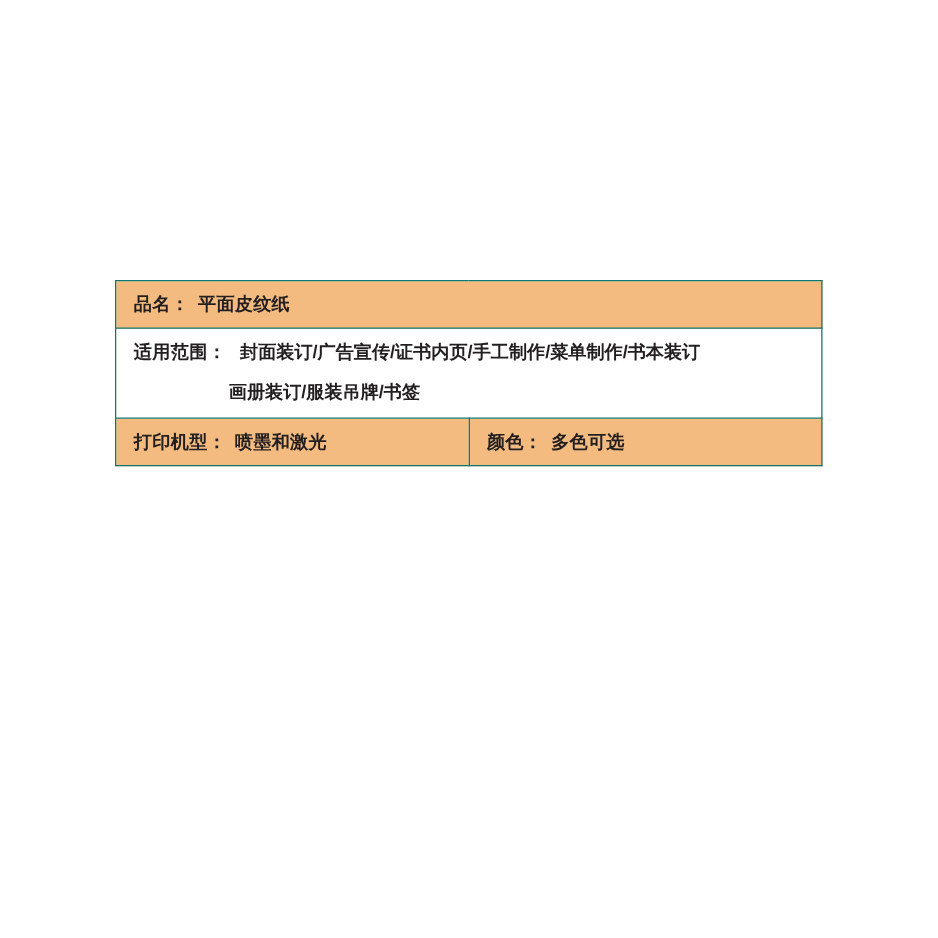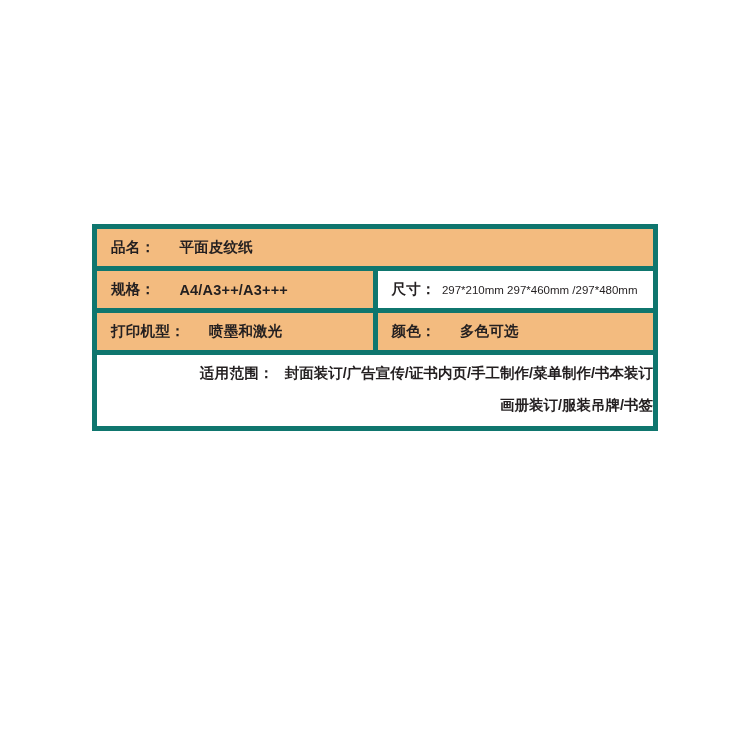--- a/index.html
+++ b/index.html
@@ -19,45 +19,44 @@
     left: 92px;
     top: 224px;
     width: 566px;
   }
   table.spec {
     border-collapse: collapse;
     width: 100%;
     table-layout: fixed;
   }
   table.spec td {
-    border: 5px solid #0f766e;
+    border: 1px solid #0f766e;
     padding: 0;
     vertical-align: middle;
     height: 37px;
-    text-align: right;
   }
   .cell {
     display: flex;
     align-items: center;
     padding: 0 0 0 14px;
     height: 37px;
     box-sizing: border-box;
     white-space: nowrap;
   }
   .lbl {
     color: #231f20;
     font-size: 14.5px;
     font-weight: 700;
     letter-spacing: 0.3px;
   }
   .val {
     color: #231f20;
     font-size: 14.5px;
     font-weight: 700;
-    margin-left: 24px;
+    margin-left: 7px;
     letter-spacing: 0.2px;
   }
   .val.small {
     font-size: 11.5px;
     font-weight: 400;
     margin-left: 6px;
     letter-spacing: 0;
   }
   
   td.bg-orange { background: #f3bb7f !important; }
@@ -91,58 +90,44 @@
     <tbody>
       <tr>
         <td class="bg-orange" colspan="2">
           <div class="cell">
             <span class="lbl">品名：</span>
             <span class="val">平面皮纹纸</span>
           </div>
         </td>
       </tr>
 
+
+
+
       <tr>
-        <td class="bg-orange" style="width:53%">
-          <div class="cell">
-            <span class="lbl">规格：</span>
-            <span class="val">A4/A3++/A3+++</span>
-          </div>
-        </td>
-        <td class="bg-white">
-          <div class="cell">
-            <span class="lbl">尺寸：</span>
-            <span class="val small">297*210mm  297*460mm /297*480mm</span>
+        <td class="bg-white usage" colspan="2">
+          <div class="usage-cell">
+            <div class="usage-line1">
+              <span class="lbl">适用范围：</span>
+              <span class="usage-val">封面装订/广告宣传/证书内页/手工制作/菜单制作/书本装订</span>
+            </div>
+            <div class="usage-line2">画册装订/服装吊牌/书签</div>
           </div>
         </td>
       </tr>
-
-
 
       <tr>
         <td class="bg-orange">
           <div class="cell">
             <span class="lbl">打印机型：</span>
             <span class="val">喷墨和激光</span>
           </div>
         </td>
         <td class="bg-orange">
           <div class="cell">
             <span class="lbl">颜色：</span>
             <span class="val">多色可选</span>
           </div>
         </td>
       </tr>
-
-      <tr>
-        <td class="bg-white usage" colspan="2">
-          <div class="usage-cell">
-            <div class="usage-line1">
-              <span class="lbl">适用范围：</span>
-              <span class="usage-val">封面装订/广告宣传/证书内页/手工制作/菜单制作/书本装订</span>
-            </div>
-            <div class="usage-line2">画册装订/服装吊牌/书签</div>
-          </div>
-        </td>
-      </tr>
     </tbody>
   </table>
 </div>
 
 </body></html>

